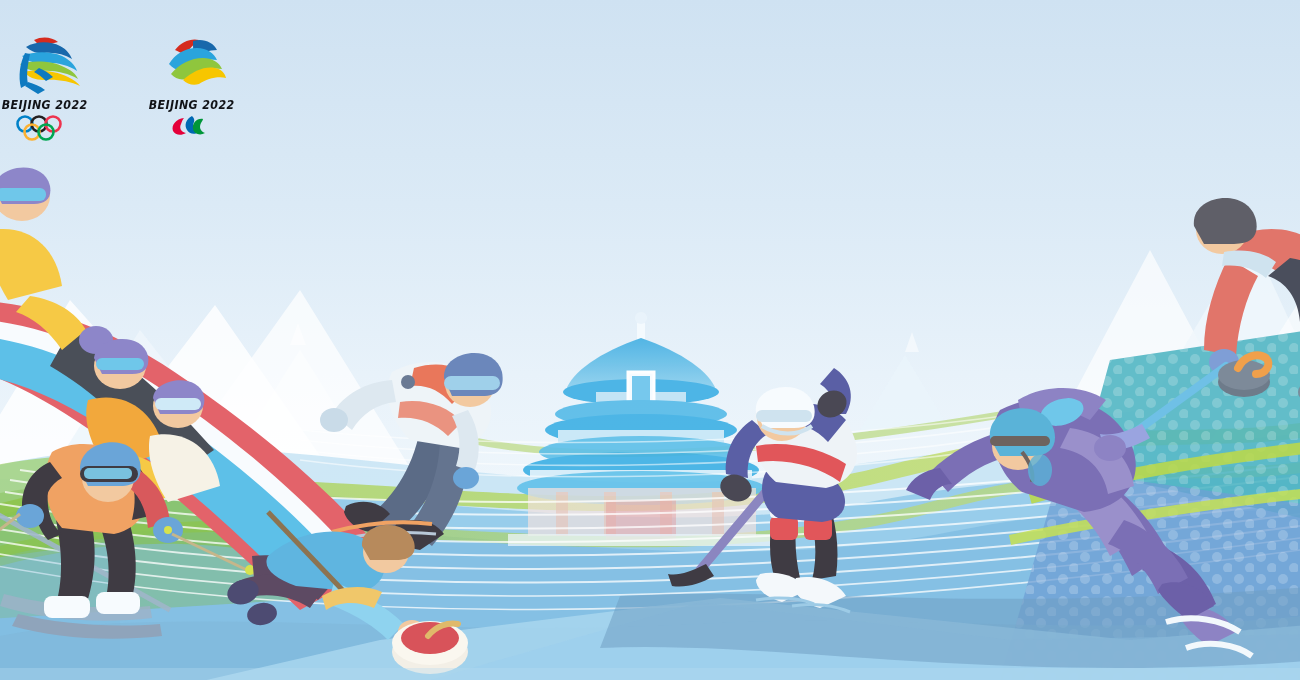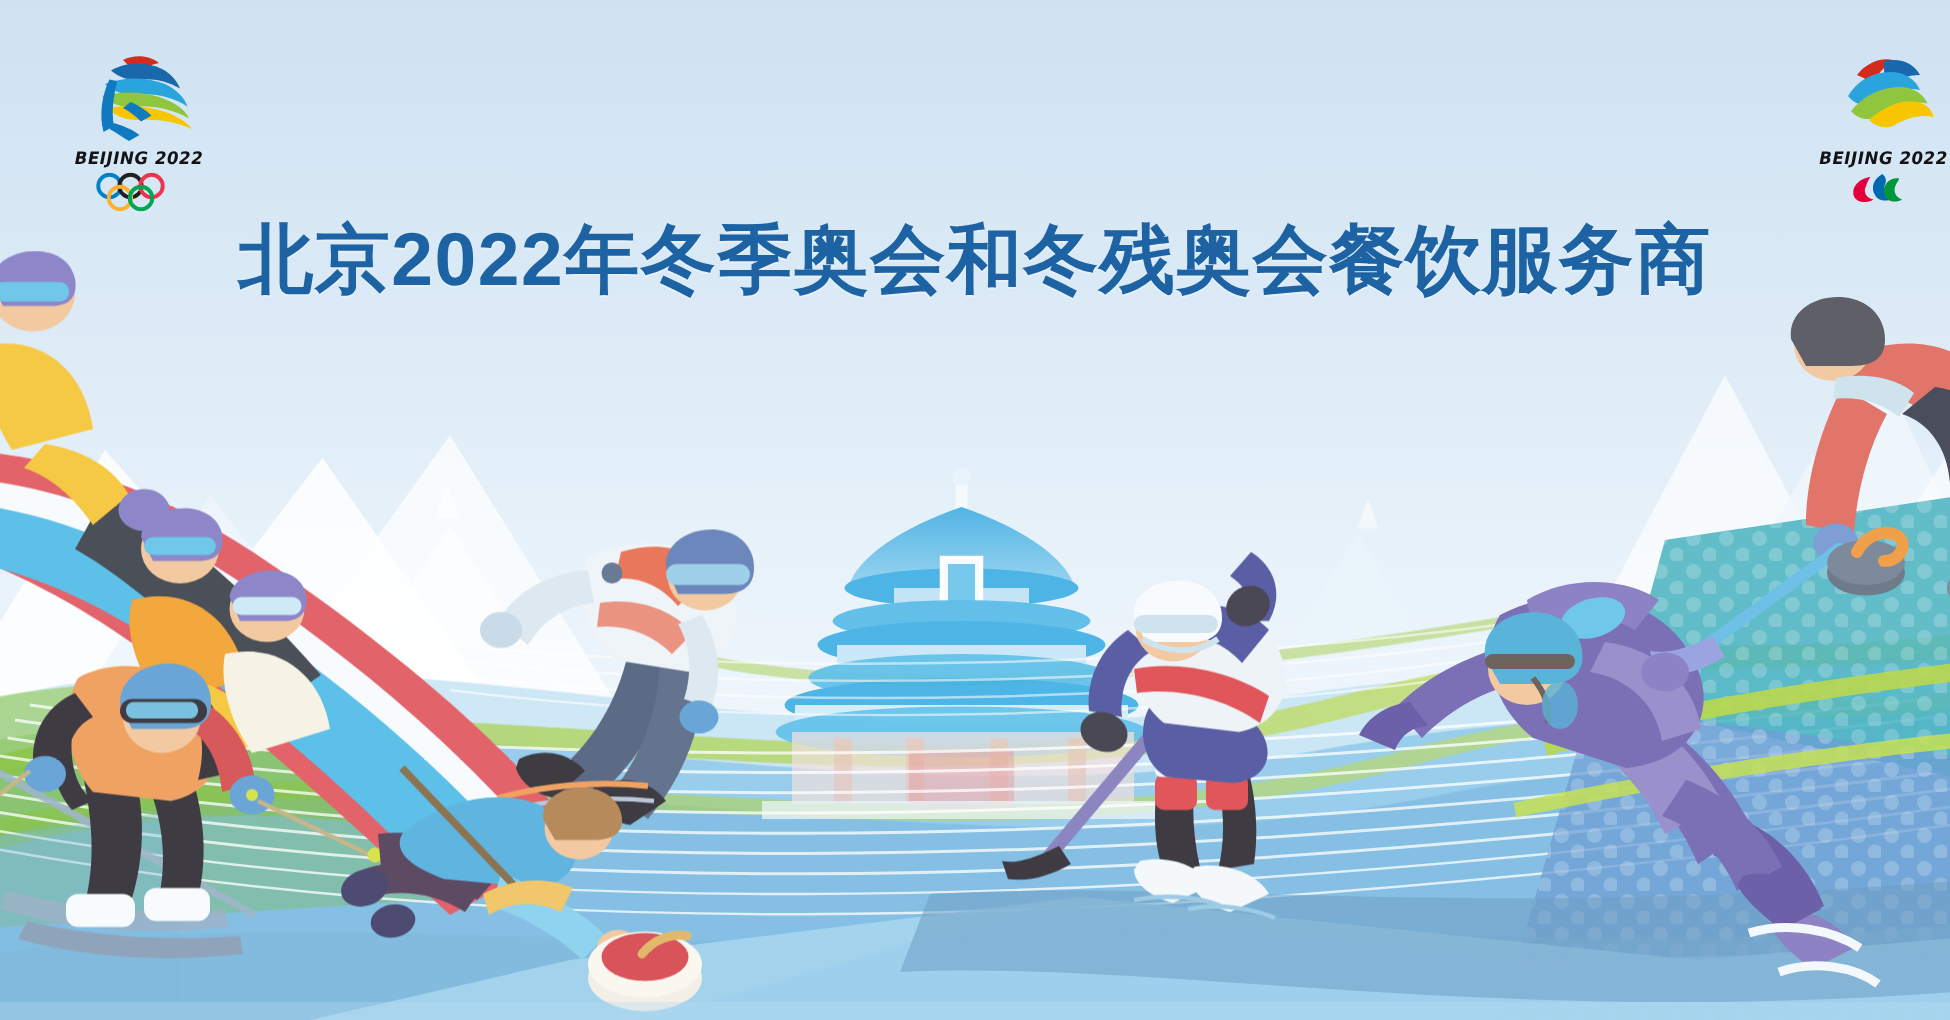--- a/index.html
+++ b/index.html
@@ -10,23 +10,22 @@
     width:1300px;height:680px;
     overflow:hidden;
     font-family:"Liberation Sans","DejaVu Sans",sans-serif;
     background:linear-gradient(180deg,#cfe2f2 0%, #d9e9f6 28%, #e6f1f9 52%, #eef6fb 70%, #f2f8fc 100%);
   }
   #scene{position:absolute;inset:0;width:100%;height:100%;}
 
   
   #logos{
     position:absolute;left:0;right:0;top:34px;
-    display:flex;justify-content:space-between;align-items:flex-start;gap:46px;
+    display:flex;justify-content:flex-start;align-items:flex-start;gap:58px;
     z-index:30;
-    padding-left:48px;
   }
   .logo-block{display:flex;flex-direction:column;align-items:center;}
   .logo-mark{width:78px;height:62px;}
   .logo-word{
     font-family:"DejaVu Sans",sans-serif;
     font-weight:bold;font-style:italic;
     font-size:11.5px;letter-spacing:.4px;
     color:#111317;margin-top:2px;white-space:nowrap;
     transform:scaleX(.96);
   }
@@ -457,15 +456,14 @@
       <div class="logo-word">BEIJING 2022</div>
       <svg class="logo-agitos" width="48" height="22" viewBox="0 0 48 22">
         <path d="M16 3 C8 4 3 10 5 16 C7 20 13 21 18 18 C13 17 11 13 13 9 C14 6 15 4 16 3 Z" fill="#e4003a"></path>
         <path d="M24 1 C18 4 16 10 19 15 C21 19 27 20 31 17 C26 15 24 11 26 7 C27 4 25 2 24 1 Z" fill="#0069b4"></path>
         <path d="M35 4 C29 3 24 8 25 14 C26 19 32 21 37 18 C32 16 31 12 33 8 C34 6 35 5 35 4 Z" fill="#009639"></path>
       </svg>
     </div>
 
   </div>
 
-  <div id="title">北京2022年冬季奥会和冬残奥会餐饮服务商</div>
 
 </div>
 
 </body></html>

